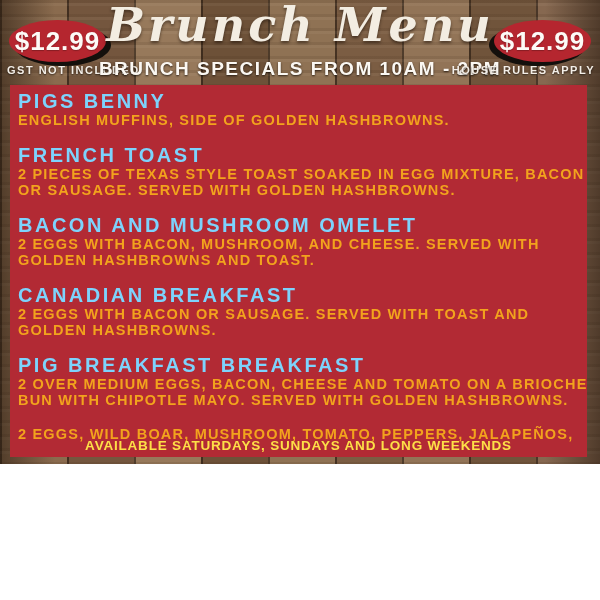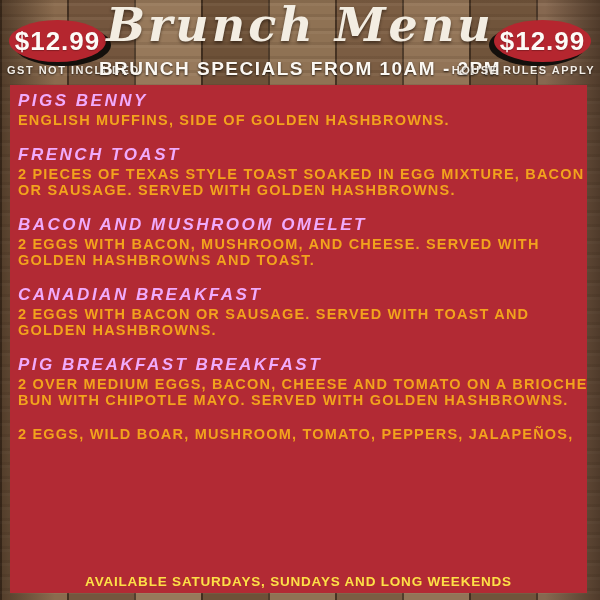--- a/index.html
+++ b/index.html
@@ -2,21 +2,21 @@
 <html><head>
 <meta charset="utf-8">
 <style>
   * { margin: 0; padding: 0; box-sizing: border-box; }
   html, body { width: 600px; height: 600px; }
   body { font-family: "Liberation Sans", sans-serif; overflow: hidden; }
 
   .poster {
     position: relative;
     width: 600px;
-    height: 600px;
+    height: 464px;
     background:
       linear-gradient(90deg, rgba(35,22,12,.55) 0, rgba(35,22,12,0) 55px,
         rgba(35,22,12,0) 545px, rgba(35,22,12,.55) 600px),
       repeating-linear-gradient(180deg,
         rgba(60,40,22,.12) 0 3px, rgba(255,240,220,.05) 3px 6px,
         rgba(0,0,0,0) 6px 14px),
       repeating-linear-gradient(90deg,
         rgba(25,15,8,.55) 0 2px, rgba(0,0,0,0) 2px 67px),
       repeating-linear-gradient(90deg,
         #8a6b4e 0 67px, #74563e 67px 134px, #97795b 134px 201px,
@@ -68,23 +68,23 @@
 
   
   .panel {
     position: absolute;
     left: 10px; right: 13px; top: 85px; bottom: 7px;
     background: #b22a34;
     padding: 7px 8px 0 8px;
   }
   .menu-item { margin-bottom: 17px; }
   .item-name {
-    color: #f0abfc; font-size: 17px; font-weight: 700;
+    color: #7dd3fc; font-size: 20px; font-weight: 700;
     letter-spacing: 2.5px; line-height: 18px;
-    margin-bottom: 2px; white-space: nowrap; font-style: italic;
+    margin-bottom: 2px; white-space: nowrap;
   }
   .item-line {
     color: #f2a31d; font-size: 14.5px; font-weight: 700;
     letter-spacing: 1.2px; line-height: 16.5px; white-space: nowrap;
   }
   .panel-footer {
     position: absolute; left: 0; right: 0; bottom: 4px;
     text-align: center;
     color: #fde047; font-size: 13.5px; font-weight: 700;
     letter-spacing: 0.8px; white-space: nowrap;

